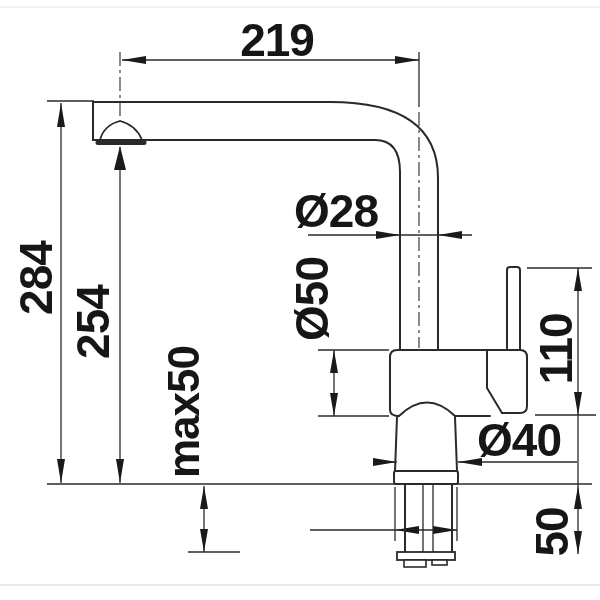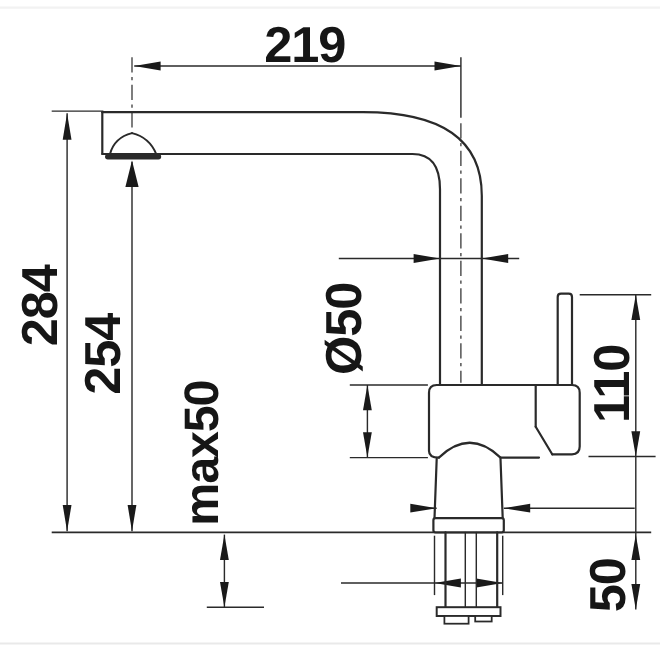--- a/index.html
+++ b/index.html
@@ -144,21 +144,23 @@
   </svg>
 
   <div class="dim-label" style="left:277px;top:40px;">219</div>
 
   <div class="dim-label rot" style="left:36px;top:278px;">284</div>
 
   <div class="dim-label rot" style="left:93px;top:322px;">254</div>
 
   <div class="dim-label rot" style="left:184px;top:412px;font-size:44px;">max50</div>
 
+  <div class="dim-label" style="left:336px;top:211px;">Ø28</div>
 
   <div class="dim-label rot" style="left:312px;top:299px;">Ø50</div>
 
   <div class="dim-label rot" style="left:556px;top:349px;">110</div>
 
+  <div class="dim-label" style="left:519px;top:440px;">Ø40</div>
 
 
   <div class="dim-label rot" style="left:552px;top:532px;">50</div>
 </div>
 
 </body></html>

